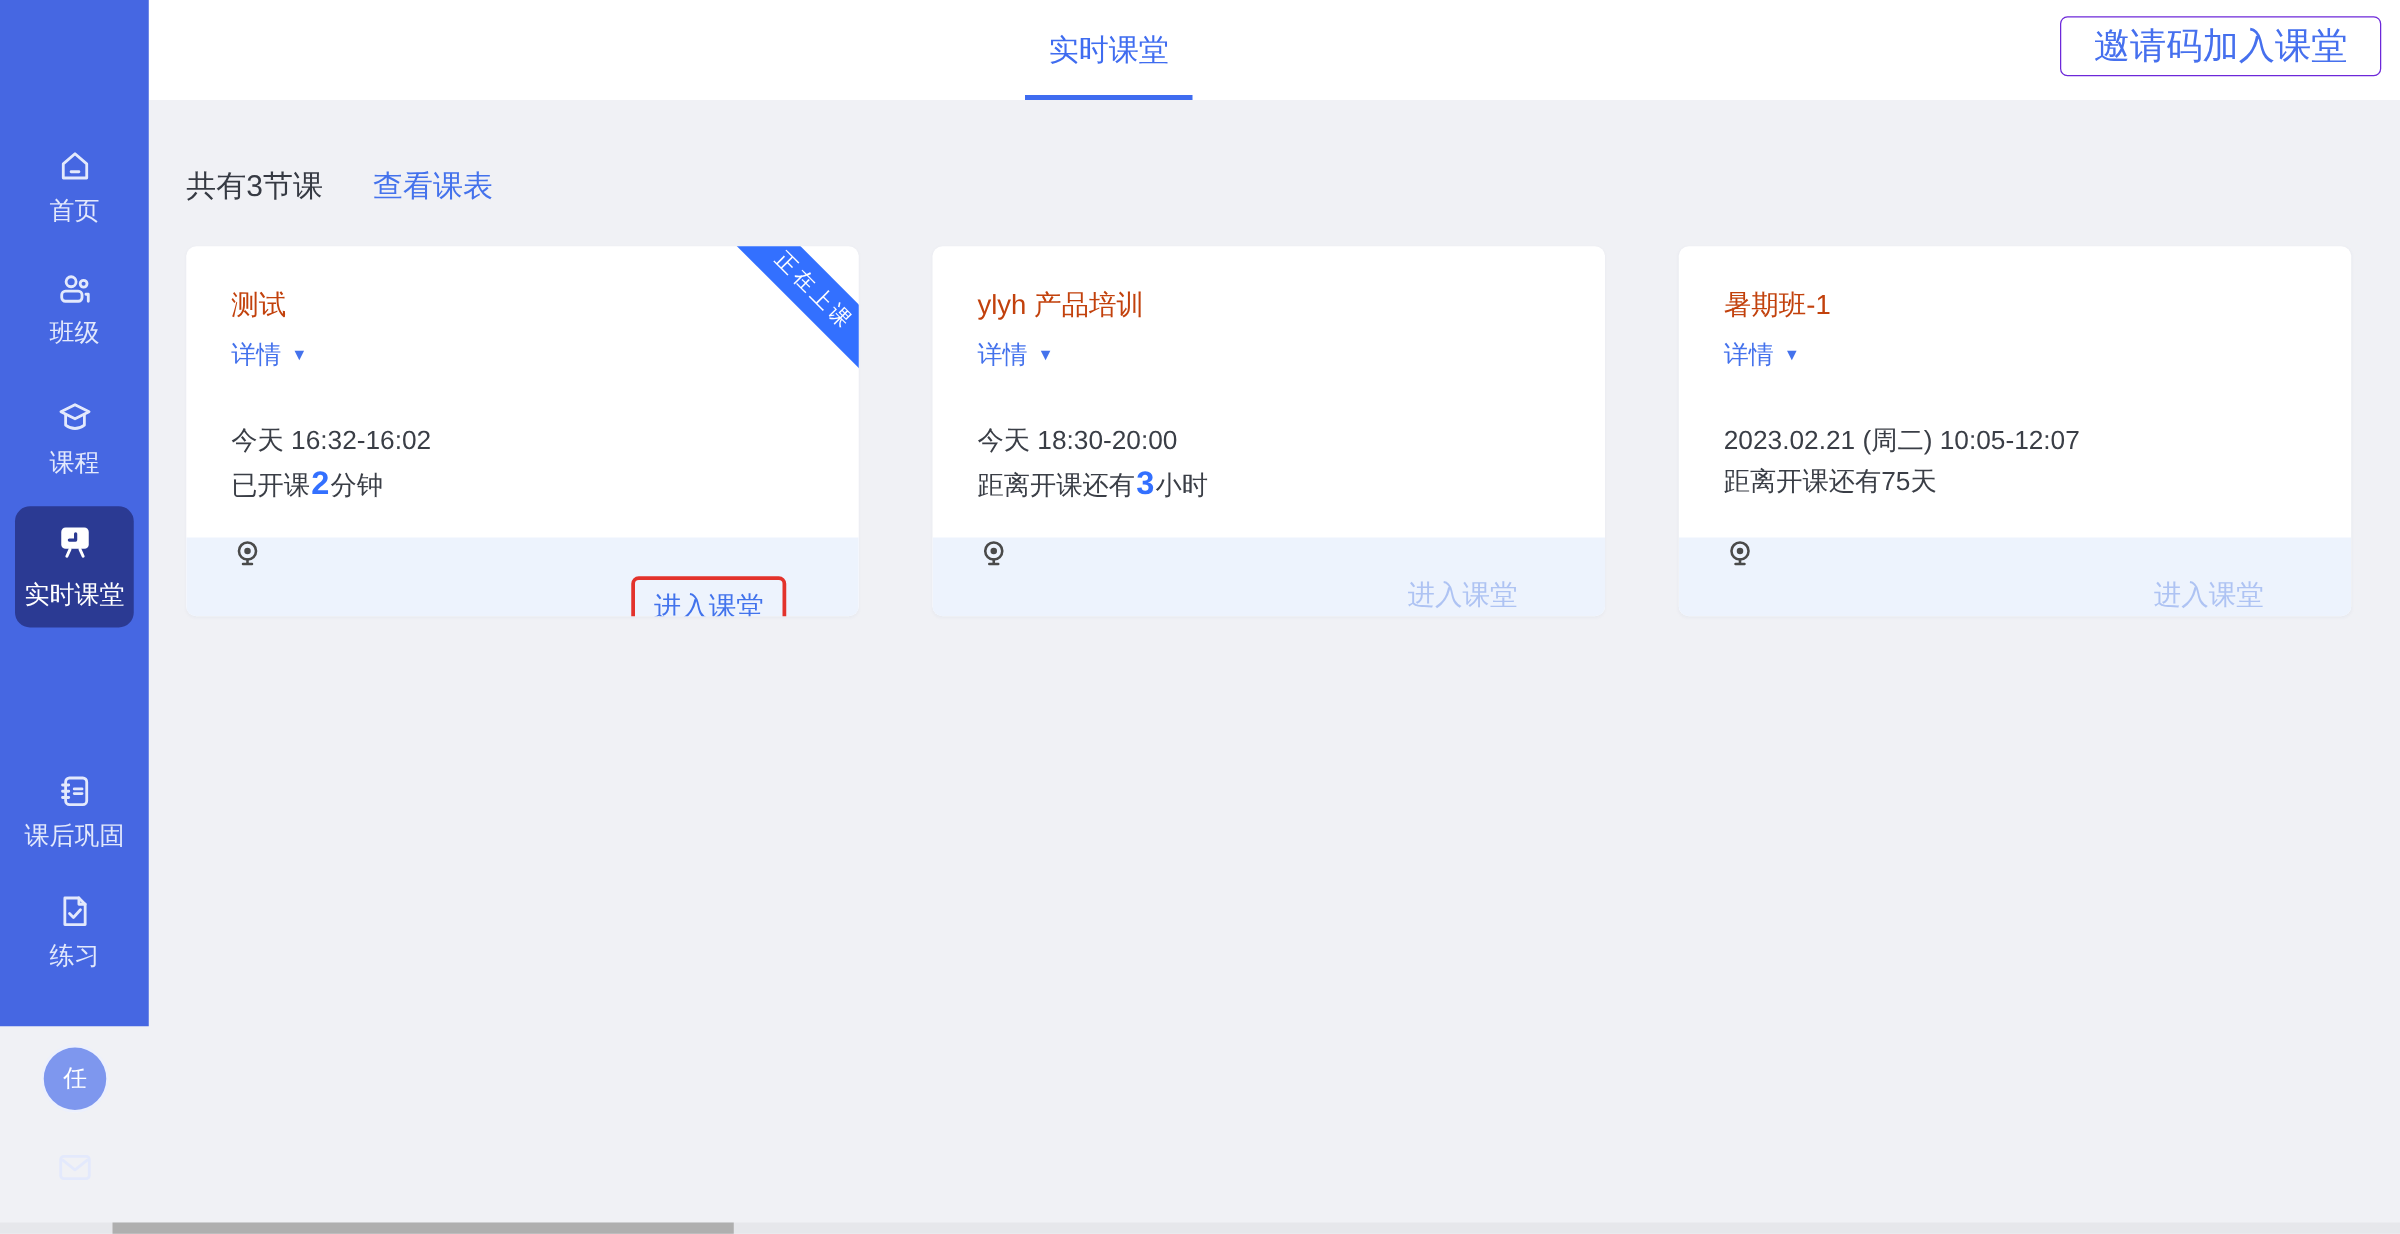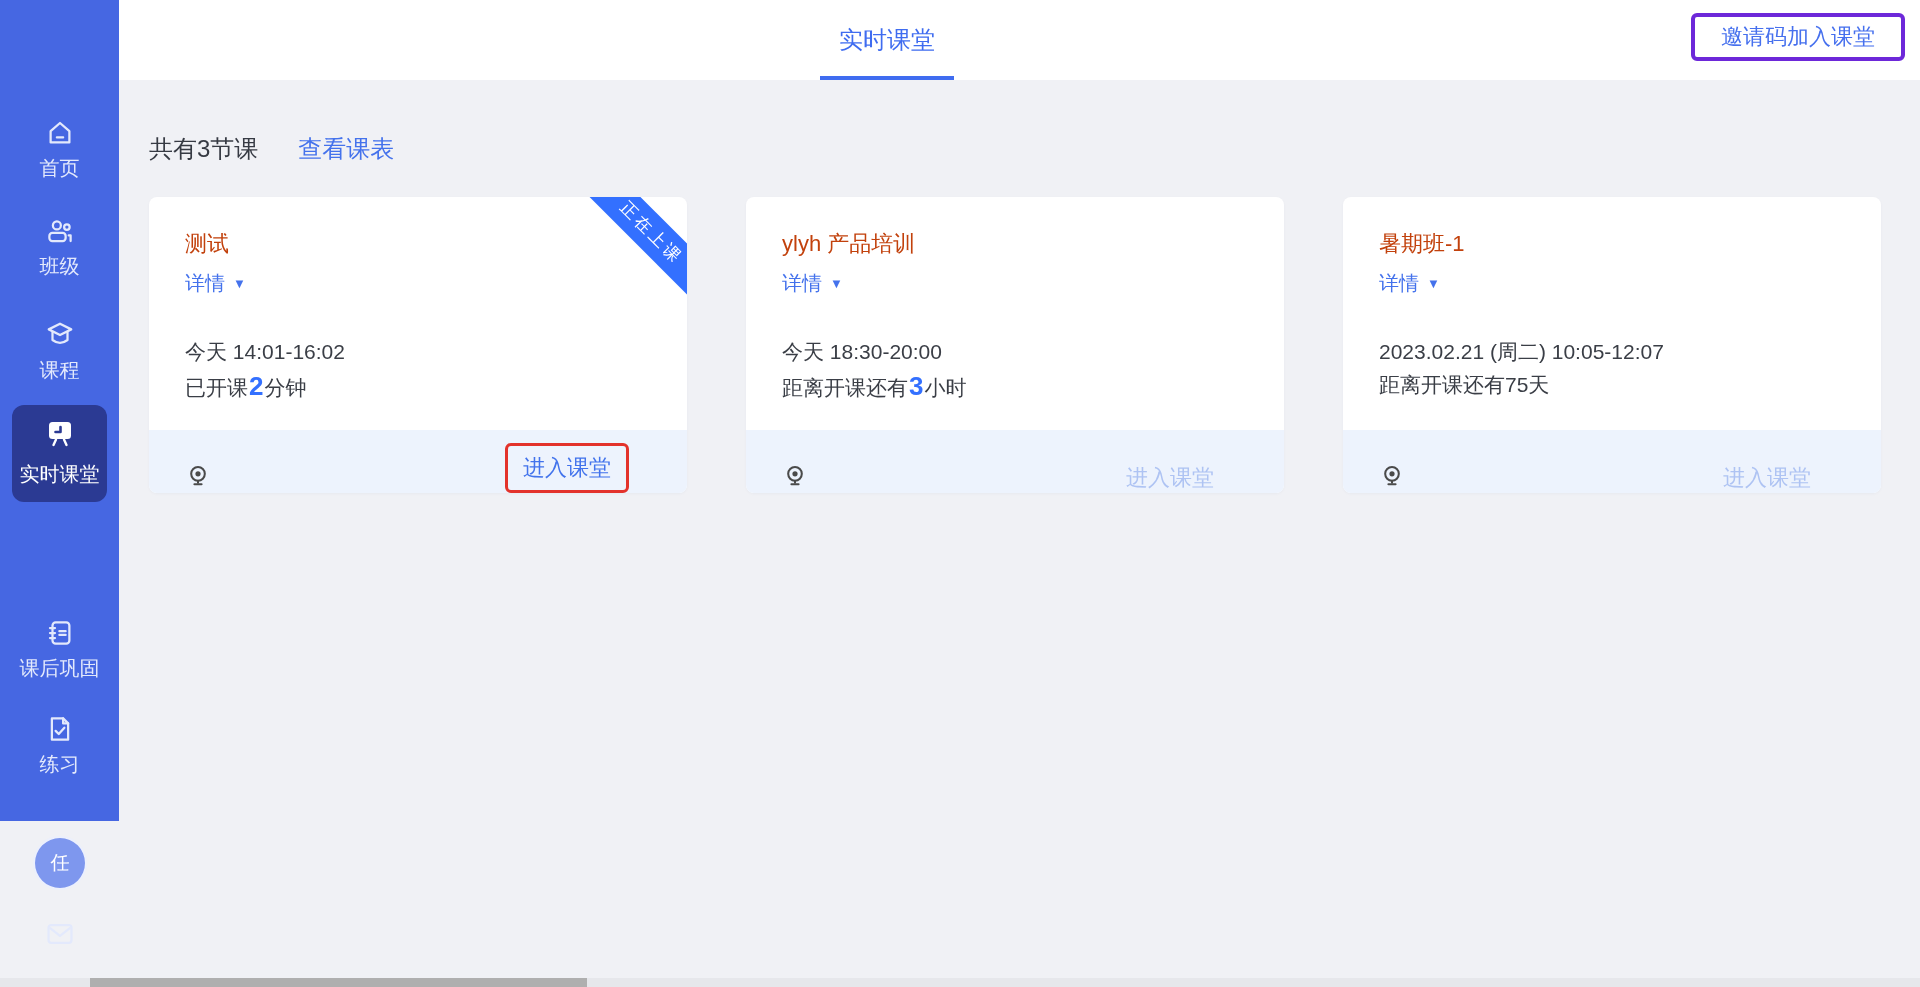--- a/index.html
+++ b/index.html
@@ -27,43 +27,43 @@
   .header { position:absolute; left:119px; top:0; right:0; height:80px; background:#fff; }
   .tabs { position:absolute; left:678px; top:0; height:80px; display:flex; }
   .tab { width:180px; height:80px; display:flex; align-items:center;
     justify-content:center; font-size:24px; color:#9da3ac; cursor:pointer;
     position:relative; }
   .tab + .tab { margin-left:80px; }
   .tab.active { color:#3f6cf0; }
   .tab.active::after { content:""; position:absolute; left:23px; right:23px;
     bottom:0; height:4px; background:#3f6cf0; }
   .invite-btn { position:absolute; right:15px; top:13px; height:48px;
-    padding:0 26px; background:#fff; border:4px solid #6d28d9; border-radius:6px;
-    color:#4670ee; font-size:22px; display:flex; align-items:center; cursor:pointer; }
+    padding:0 26px; background:#fff; border:1px solid #6d28d9; border-radius:6px;
+    color:#4670ee; font-size:29px; display:flex; align-items:center; cursor:pointer; }
 
   
   .summary-row { position:absolute; left:149px; top:133px; display:flex;
     align-items:center; gap:40px; }
   .summary-text { font-size:24px; color:#363a43; }
   .schedule-link { font-size:24px; color:#4472ec; cursor:pointer; }
 
   .cards { position:absolute; left:149px; top:197px; display:flex; gap:59px; }
   .card { position:relative; width:538px; height:296px; background:#ffffff;
     border-radius:8px; overflow:hidden; box-shadow:0 1px 3px rgba(30,40,90,.04); }
   .card-title { position:absolute; left:36px; top:32px; font-size:22px; color:#c2410c; }
   .details { position:absolute; left:36px; top:73px; font-size:20px; color:#4472ec;
     display:flex; align-items:center; gap:8px; cursor:pointer; }
   .details .caret { font-size:13px; }
   .card-time { position:absolute; left:36px; top:141px; font-size:21px; color:#3a3e46; }
   .card-status { position:absolute; left:36px; top:174px; font-size:21px;
     color:#3a3e46; display:flex; align-items:baseline; }
   .card-status .num { font-size:26px; font-weight:700; color:#3370ff; padding:0 1px; }
   .card-footer { position:absolute; left:0; right:0; bottom:0; height:63px;
-    background:#edf3fd; display:flex; align-items:flex-end;
-    padding:12px 70px 0 36px; }
+    background:#edf3fd; display:flex; align-items:flex-start;
+    padding:0 70px 0 36px;flex-direction:column; }
   .enter-link { margin-left:auto; font-size:22px; cursor:pointer; }
   .enter-link.enabled { color:#4273ec; }
   .enter-link.disabled { color:#aec3f3; }
   .red-box { margin-left:auto; border:3px solid #e3322b; border-radius:6px;
     padding:7px 15px; margin-right:-12px; }
   .red-box .enter-link { margin-left:0; }
 
   .ribbon { position:absolute; top:18px; right:-54px; width:180px; height:36px;
     line-height:36px; background:#3370ff; color:#ffffff; text-align:center;
     font-size:17px; letter-spacing:3px; transform:rotate(45deg); }
@@ -177,21 +177,21 @@
 
 <div class="cards">
 
   <div class="card">
     <div class="ribbon">正在上课</div>
     <div class="card-title">测试</div>
     <div class="details">
       <span>详情</span>
       <span class="caret">▼</span>
     </div>
-    <div class="card-time">今天 14:01-16:02</div>
+    <div class="card-time">今天 16:32-16:02</div>
     <div class="card-status">
       <span>已开课</span>
         <span class="num">2</span>
         <span>分钟</span>
     </div>
     <div class="card-footer">
       <span>
         <svg width="26" height="26" viewBox="0 0 24 24" fill="none" stroke="#4a4a4a" stroke-width="1.9" stroke-linecap="round">
           <circle cx="12" cy="10" r="6.3"></circle>
             <circle cx="12" cy="10" r="2.4" fill="#4a4a4a" stroke="none"></circle>

